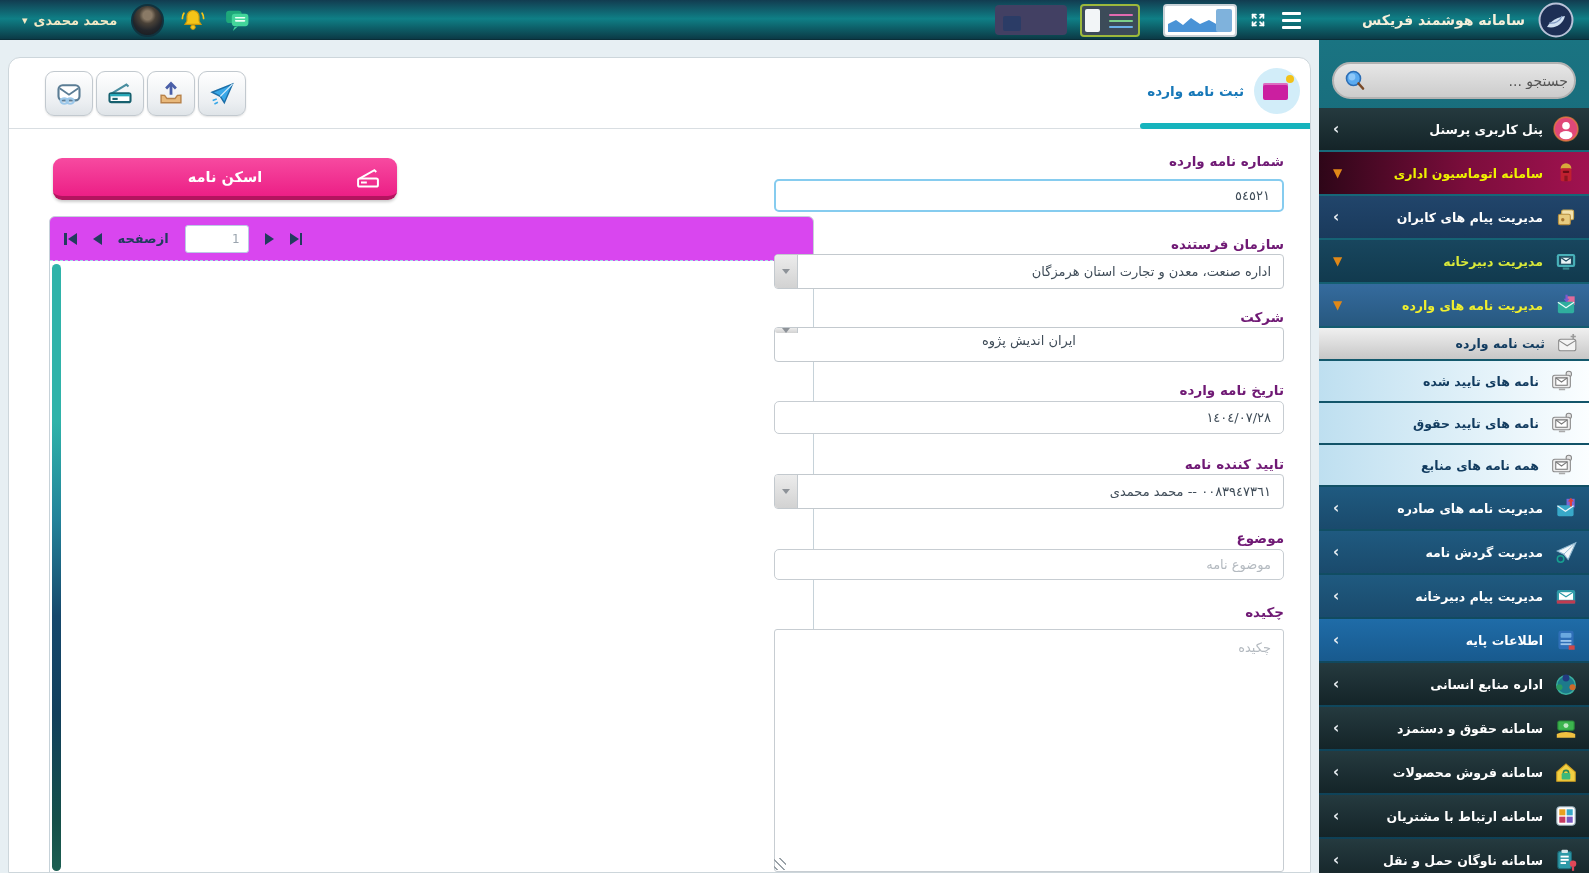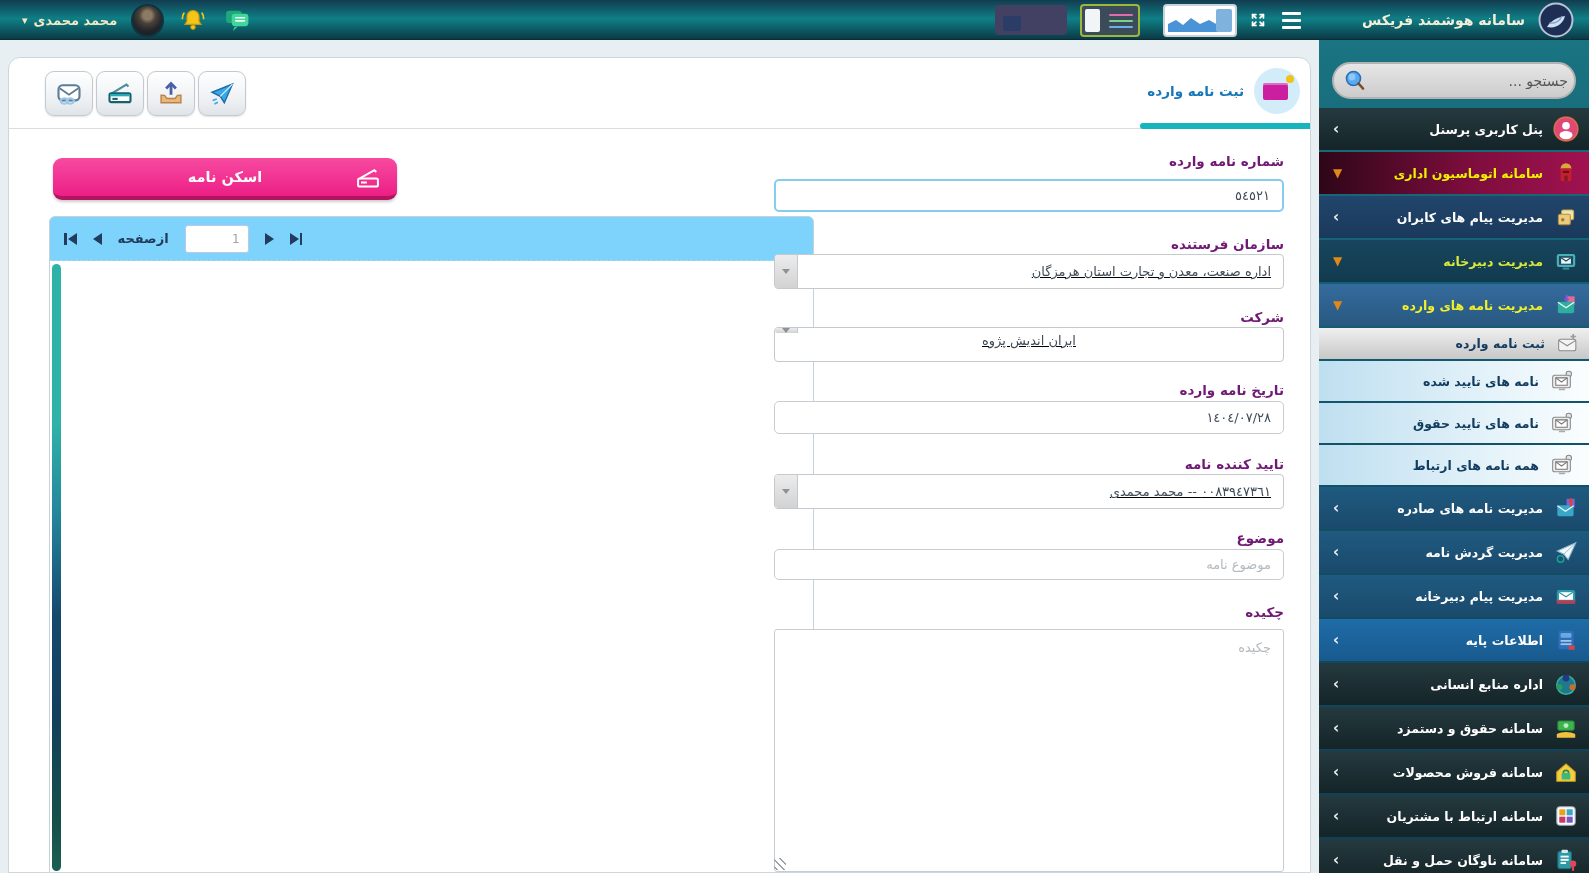--- a/index.html
+++ b/index.html
@@ -84,21 +84,21 @@
 
   
   .frm-label { position:absolute; right:26px; width:510px; text-align:right; direction:rtl;
     font-size:13.5px; font-weight:bold; color:#701a75; }
   .frm-input { position:absolute; right:26px; width:510px; height:33px; border:1px solid #c7cdd2; border-radius:5px;
     background:#fff; direction:rtl; text-align:right; padding:0 12px; font-size:13px; color:#3f4c58;
     font-family:"DejaVu Sans",sans-serif; outline:none; }
   .frm-input.hl { border:2px solid #86ccef; }
   .frm-input::placeholder { color:#b4bac0; }
   .frm-select { position:absolute; right:26px; width:510px; height:35px; border:1px solid #c3c9ce; border-radius:4px;
-    background:#fff; display:flex; align-items:center; cursor:pointer;text-decoration:underline; }
+    background:#fff; display:flex; align-items:center; cursor:pointer; }
   .frm-select .val { flex:1; direction:rtl; text-align:right; padding:0 12px; font-size:13px; color:#3f4c58; }
   .frm-select .dd { width:23px; align-self:stretch; background:linear-gradient(180deg,#ececec,#d2d2d2);
     border-right:1px solid #c3c9ce; border-radius:3px 0 0 3px; display:flex; align-items:center; justify-content:center; }
   .frm-select .dd i { width:0; height:0; border-left:4px solid transparent; border-right:4px solid transparent;
     border-top:5px solid #8d9298; }
   .frm-textarea { position:absolute; right:26px; width:510px; height:243px; border:1px solid #c7cdd2; border-radius:3px;
     background:#fff; direction:rtl; text-align:right; padding:10px 12px; font-size:13px; color:#3f4c58;
     font-family:"DejaVu Sans",sans-serif; outline:none; resize:none; }
   .frm-textarea::placeholder { color:#b4bac0; }
   .resize-grip { position:absolute; width:12px; height:12px;
@@ -107,21 +107,21 @@
   
   .big-btn { position:absolute; top:100px; height:42px; border-radius:9px; display:flex; align-items:center;
     justify-content:center; cursor:pointer; color:#fff; font-size:14.5px; font-weight:bold; direction:rtl; }
   .btn-scan { left:44px; width:344px; background:linear-gradient(180deg,#f74aa0,#ec1f86);
     border-bottom:4px solid #b3145f; box-shadow:0 2px 3px rgba(0,0,0,.2); }
   .btn-pdf  { left:398px; width:347px; background:linear-gradient(180deg,#6cb14a,#4f9a33);
     border-bottom:4px solid #39761f; box-shadow:0 2px 3px rgba(0,0,0,.2); }
   .big-btn .bicon { position:absolute; right:14px; top:7px; }
 
   .pv-panel { position:absolute; left:40px; top:158px; width:765px; height:658px;
-    border:1px solid #c6d2d9; border-radius:6px 6px 0 0; background:#7dd3fc; }
+    border:1px solid #c6d2d9; border-radius:6px 6px 0 0; background:#d946ef; }
   .pager { position:absolute; top:0; left:0; right:0; height:44px; display:flex; align-items:center;
     padding-left:14px; gap:16px; border-bottom:1px dashed #a9d7e8; }
   .pg-btn { display:flex; align-items:center; cursor:pointer; gap:1px; }
   .tri-l { width:0; height:0; border-top:6px solid transparent; border-bottom:6px solid transparent; border-right:9px solid #223c5e; }
   .tri-r { width:0; height:0; border-top:6px solid transparent; border-bottom:6px solid transparent; border-left:9px solid #223c5e; }
   .pg-bar { width:2.5px; height:12px; background:#223c5e; }
   .pg-label { font-size:13px; font-weight:bold; color:#223c5e; direction:rtl; }
   .pg-input { width:64px; height:28px; border:1px solid #bcc8e6; border-radius:3px; text-align:right; padding:0 8px;
     font-size:12px; color:#9aa4ae; outline:none; font-family:"DejaVu Sans",sans-serif; }
   .preview { position:absolute; top:44px; left:0; right:0; bottom:0; background:#fff; }
@@ -329,21 +329,21 @@
             <circle cx="19" cy="4.8" r="2.6" fill="#e4e4e4" stroke="#888"></circle>
             <rect x="3.5" y="6" width="17" height="12" rx="2" fill="#ececec" stroke="#8a8a8a"></rect>
             <path d="M6.5 8.5h11v7h-11z" fill="#fff" stroke="#777"></path>
             <path d="M6.5 8.5l5.5 4 5.5-4" fill="none" stroke="#777"></path>
             <rect x="9.5" y="18.8" width="6" height="1.6" fill="#aaa"></rect>
           </svg>
       </span>
     </div>
 
     <div class="smi">
-      <span class="mi-label">همه نامه های ارتباط</span>
+      <span class="mi-label">همه نامه های منابع</span>
       <span class="mic">
         <svg width="25" height="25" viewBox="0 0 24 24">
             <circle cx="19" cy="4.8" r="2.6" fill="#e4e4e4" stroke="#888"></circle>
             <rect x="3.5" y="6" width="17" height="12" rx="2" fill="#ececec" stroke="#8a8a8a"></rect>
             <path d="M6.5 8.5h11v7h-11z" fill="#fff" stroke="#777"></path>
             <path d="M6.5 8.5l5.5 4 5.5-4" fill="none" stroke="#777"></path>
             <rect x="9.5" y="18.8" width="6" height="1.6" fill="#aaa"></rect>
           </svg>
       </span>
     </div>

